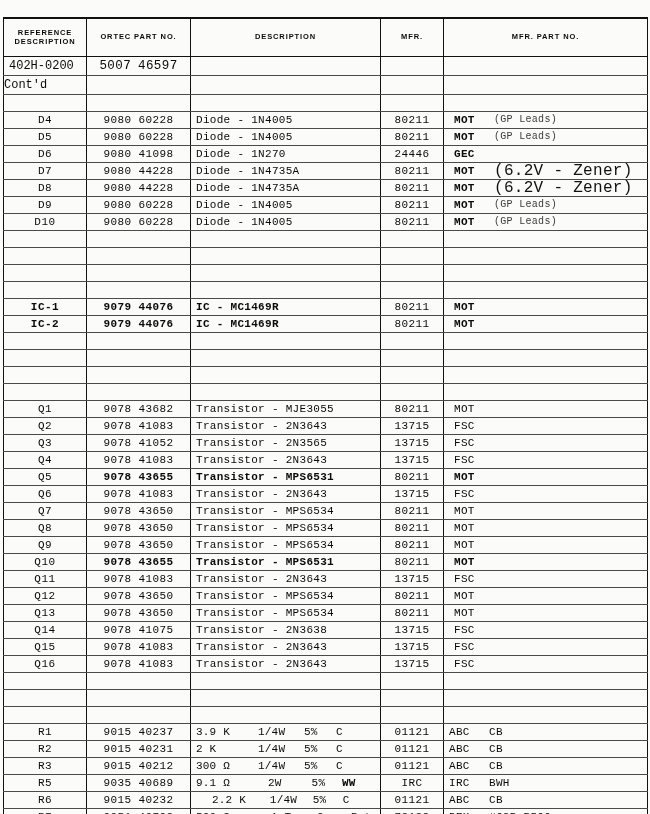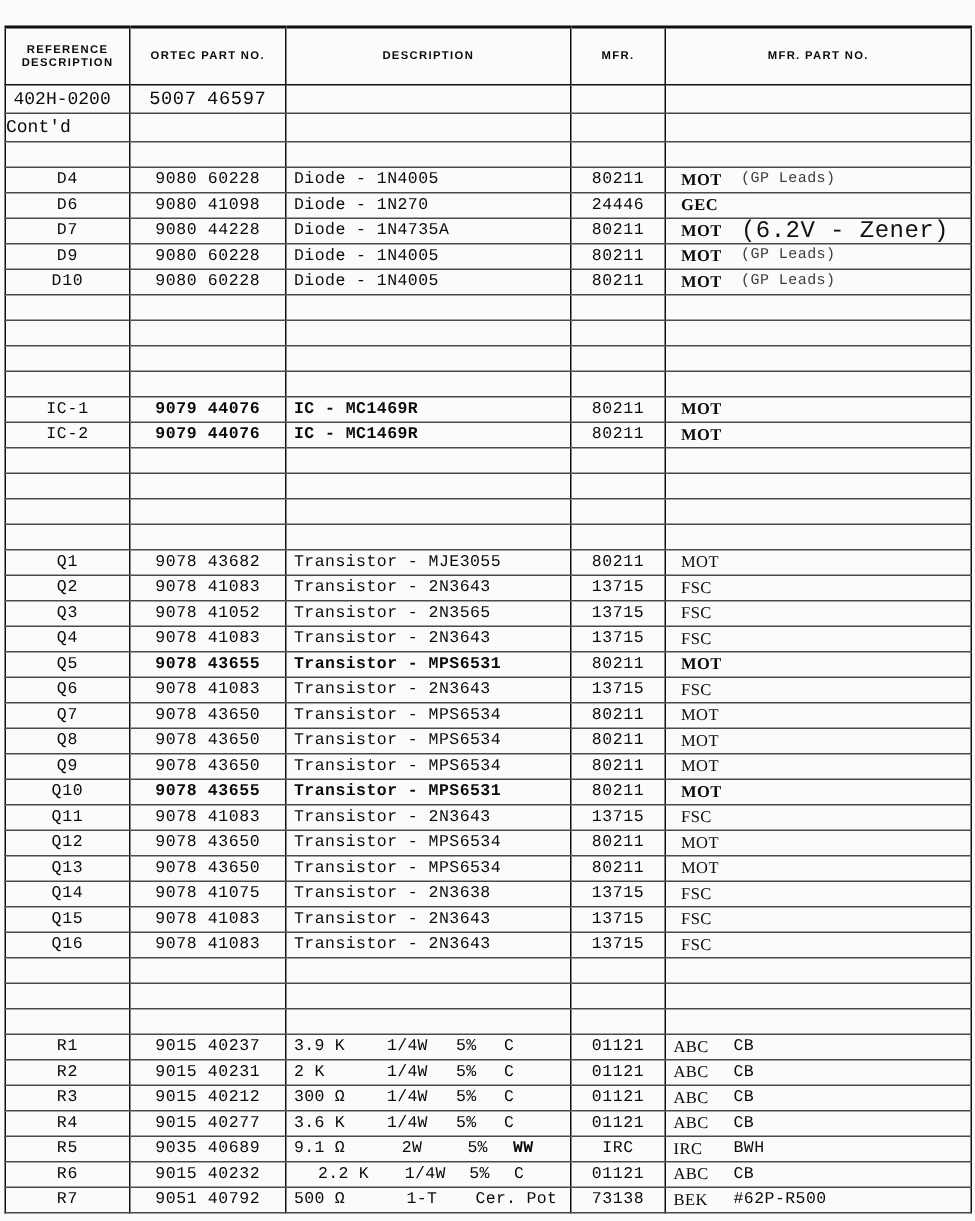--- a/index.html
+++ b/index.html
@@ -69,21 +69,21 @@
   .ref {
     text-align: center;
     letter-spacing: 0.5px;
   }
   .ref.big {
     font-size: 12px;
     letter-spacing: 0px;
     text-align: left;
     padding-left: 5px;
   }
-  .ref.bold { font-weight: normal; margin-top: 48px; }
+  .ref.bold { font-weight: bold; margin-top: 48px; }
   .ortec {
     text-align: center;
     letter-spacing: 0.4px;
   }
   .ortec.big { font-size: 12.5px; }
   .ortec .sp { display: inline-block; width: 7px; }
   .ortec b { font-weight: bold; }
   .desc {
     padding-left: 5px;
     letter-spacing: 0.3px;
@@ -114,21 +114,21 @@
   .rdesc .v  { width: 62px; }
   .rdesc .w  { width: 46px; text-align: left; }
   .rdesc .w.r { text-align: left; padding-left: 13px; }
   .rdesc .t  { width: 32px; }
   .rdesc .ty { width: 40px; }
   .rdesc .wide { width: auto; }
   .rdesc b { font-weight: bold; }
 
   
   .mpnrow { display: flex; align-items: center; padding-left: 5px; }
-  .mpnrow .a { width: 40px; font-family: Liberation Serif, serif; }
+  .mpnrow .a { width: 40px; }
   .mpnrow .b { width: 52px; }
   .mpnrow .c { width: auto; }
 </style>
 </head>
 <body>
 
 <div class="paper"></div>
 
 <div class="sheet">
 <table class="parts">
@@ -179,33 +179,57 @@
           <td class="desc">Diode - 1N4005</td>
           <td class="mfr">80211</td>
           <td class="mpn">
             <div class="mpnrow">
               <span class="a"><b>MOT</b></span>
               <span class="c note">(GP Leads)</span>
             </div>
           </td>
         </tr>
         <tr>
+          <td class="ref">D5</td>
+          <td class="ortec">9080<span class="sp"></span>60228</td>
+          <td class="desc">Diode - 1N4005</td>
+          <td class="mfr">80211</td>
+          <td class="mpn">
+            <div class="mpnrow">
+              <span class="a"><b>MOT</b></span>
+              <span class="c note">(GP Leads)</span>
+            </div>
+          </td>
+        </tr>
+        <tr>
           <td class="ref">D6</td>
           <td class="ortec">9080<span class="sp"></span>41098</td>
           <td class="desc">Diode - 1N270</td>
           <td class="mfr">24446</td>
           <td class="mpn">
             <div class="mpnrow">
               <span class="a"><b>GEC</b></span>
               <span class="c note"></span>
             </div>
           </td>
         </tr>
         <tr>
           <td class="ref">D7</td>
+          <td class="ortec">9080<span class="sp"></span>44228</td>
+          <td class="desc">Diode - 1N4735A</td>
+          <td class="mfr">80211</td>
+          <td class="mpn">
+            <div class="mpnrow">
+              <span class="a"><b>MOT</b></span>
+              <span class="c note dark">(6.2V - Zener)</span>
+            </div>
+          </td>
+        </tr>
+        <tr>
+          <td class="ref">D8</td>
           <td class="ortec">9080<span class="sp"></span>44228</td>
           <td class="desc">Diode - 1N4735A</td>
           <td class="mfr">80211</td>
           <td class="mpn">
             <div class="mpnrow">
               <span class="a"><b>MOT</b></span>
               <span class="c note dark">(6.2V - Zener)</span>
             </div>
           </td>
         </tr>
@@ -559,39 +583,20 @@
           </td>
           <td class="mfr">01121</td>
           <td class="mpn" style="padding-left:0">
             <div class="mpnrow">
               <span class="a">ABC</span>
               <span class="b">CB</span>
             </div>
           </td>
         </tr>
         <tr>
-          <td class="ref">R4</td>
-          <td class="ortec">9015<span class="sp"></span>40277</td>
-          <td class="desc" style="padding-left:0">
-            <div class="rdesc">
-              <span class="v">3.6 K</span>
-              <span class="w">1/4W</span>
-              <span class="t">5%</span>
-              <span class="ty">C</span>
-            </div>
-          </td>
-          <td class="mfr">01121</td>
-          <td class="mpn" style="padding-left:0">
-            <div class="mpnrow">
-              <span class="a">ABC</span>
-              <span class="b">CB</span>
-            </div>
-          </td>
-        </tr>
-        <tr>
           <td class="ref">R5</td>
           <td class="ortec">9035<span class="sp"></span>40689</td>
           <td class="desc" style="padding-left:0">
             <div class="rdesc">
               <span class="v">9.1 Ω</span>
               <span class="w r">2W</span>
               <span class="t">5%</span>
               <span class="ty"><b>WW</b></span>
             </div>
           </td>

